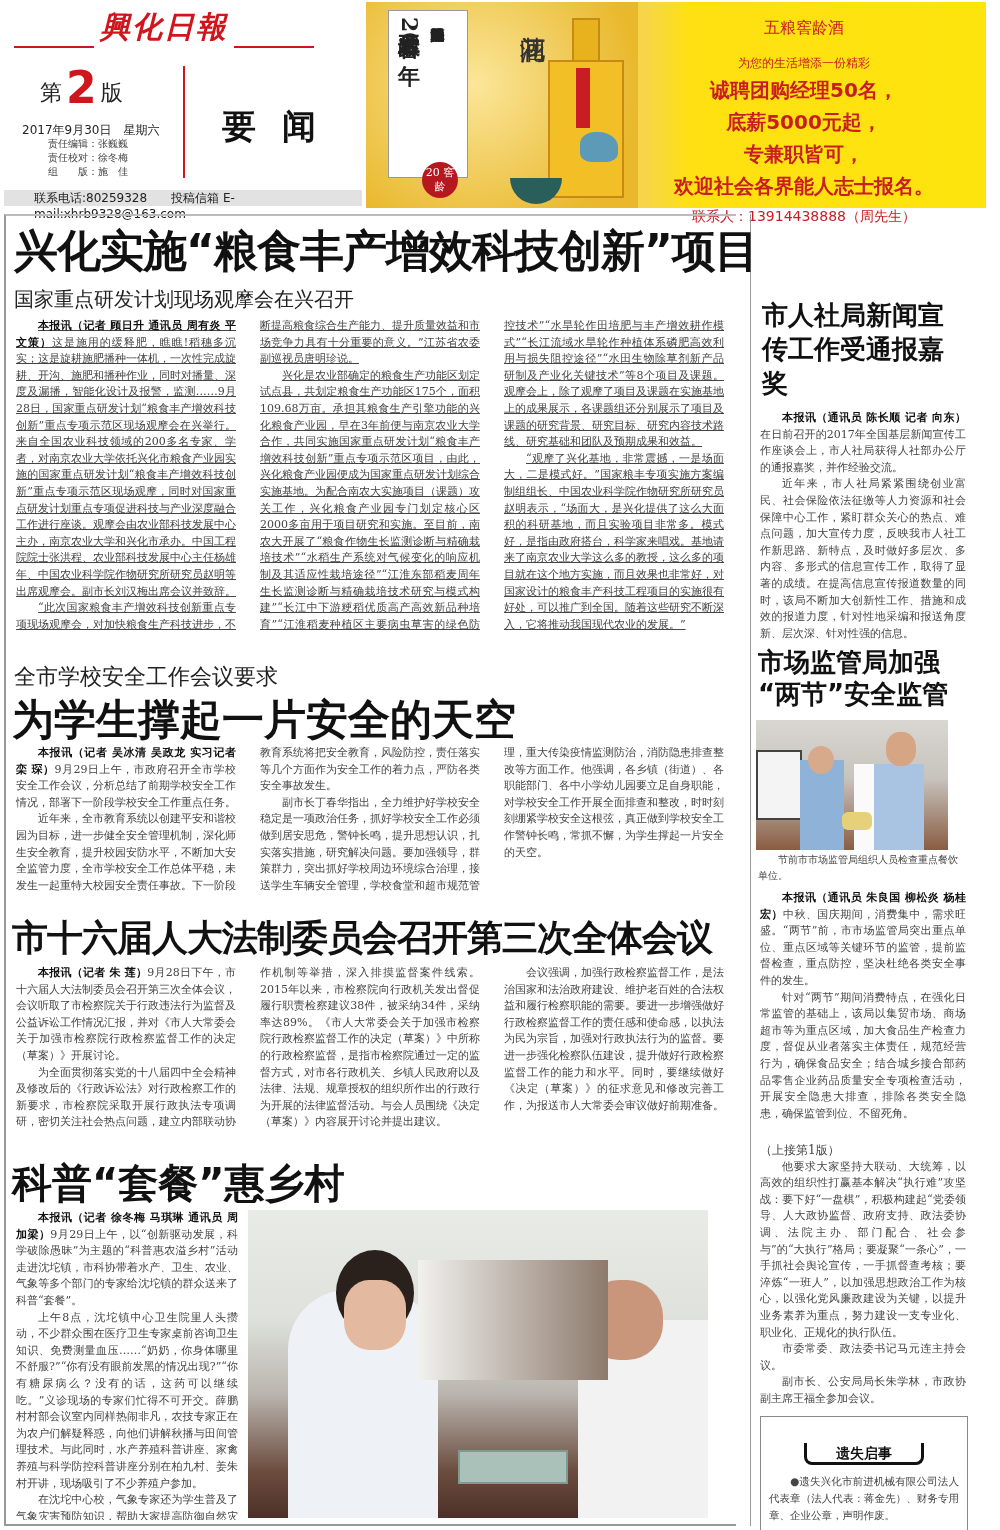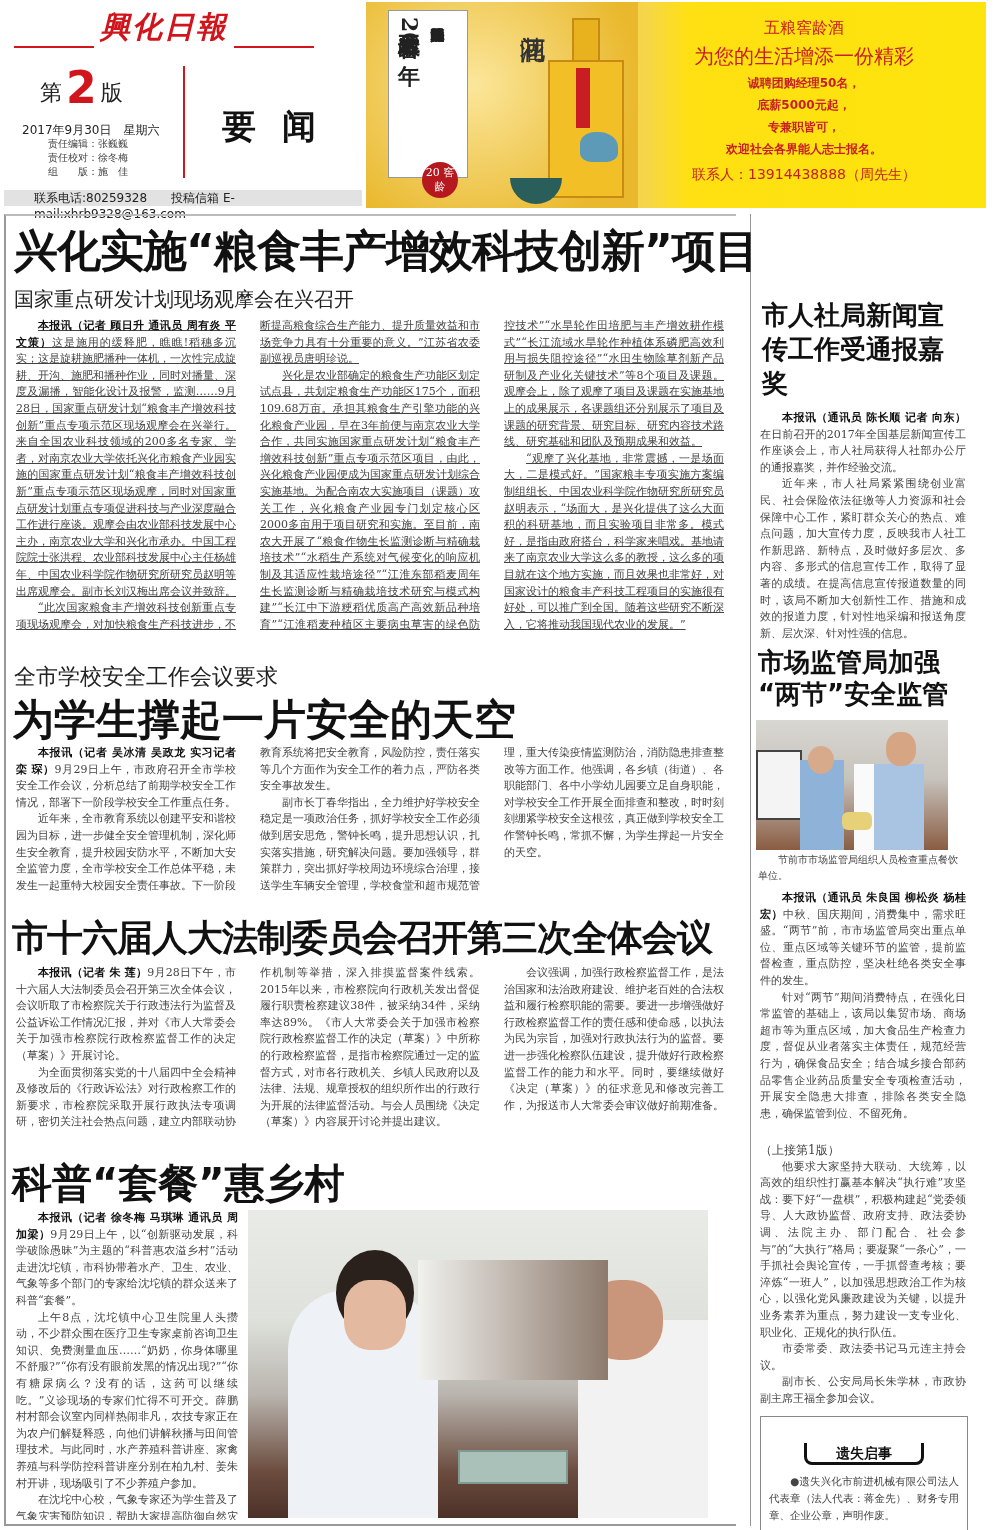--- a/index.html
+++ b/index.html
@@ -26,22 +26,22 @@
   .ad-vertical .v2 { font-size: 14px; }
   .ad-seal { position: absolute; left: 56px; top: 160px; width: 36px; height: 36px; border-radius: 50%; background: #b5191f; color: #fff; font-size: 11px; text-align: center; line-height: 14px; padding-top: 4px; }
   .ad-flower { position: absolute; left: 150px; top: 14px; writing-mode: vertical-rl; font-size: 26px; color: #333; }
   .ad-bottle { position: absolute; left: 182px; top: 58px; width: 76px; height: 138px; background: #f2c026; border: 2px solid #c88a12; }
   .ad-bottle .neck { position: absolute; left: 22px; top: -44px; width: 28px; height: 44px; background: #e8b21f; border: 2px solid #c88a12; }
   .ad-bottle .band { position: absolute; left: 26px; top: 6px; width: 14px; height: 60px; background: #c81d23; }
   .ad-bottle .horse { position: absolute; left: 30px; top: 70px; width: 38px; height: 30px; background: #5c9ab8; border-radius: 40% 50% 30% 30%; }
   .ad-bowl { position: absolute; left: 144px; top: 176px; width: 52px; height: 26px; background: #2a5e5a; border-radius: 0 0 26px 26px; }
   .ad-right { position: absolute; left: 276px; top: 6px; width: 324px; text-align: center; color: #c81d23; font-family: "DejaVu Sans", sans-serif; }
   .ad-right .l1 { font-size: 16px; font-family: "DejaVu Serif", serif; margin-top: 10px; }
-  .ad-right .l2 { font-size: 20px; font-family: "DejaVu Serif", serif; margin-top: 4px; }
-  .ad-right .b { font-size: 12px; font-weight: bold; margin-top: 5px; }
+  .ad-right .l2 { font-size: 12px; font-family: "DejaVu Serif", serif; margin-top: 16px; }
+  .ad-right .b { font-size: 20px; font-weight: bold; margin-top: 5px; }
   .ad-right .contact { font-size: 14px; margin-top: 8px; }
   
   .frame-left { left: 4px; top: 214px; width: 732px; height: 1312px; border-left: 2px solid #999; border-bottom: 2px solid #999; border-top: 2px solid #bbb; }
   .col-divider { width: 1px; background: #999; }
   
   .h-main { font-family: "DejaVu Sans", sans-serif; font-weight: bold; color: #111; white-space: nowrap; }
   .h-sub { font-family: "DejaVu Sans", sans-serif; color: #222; white-space: nowrap; }
   .body-text { font-size: 11px; line-height: 16.6px; color: #444; text-align: justify; }
   .body-text p { text-indent: 2em; }
   .body-text .lead { color: #111; font-weight: bold; font-family: "DejaVu Sans", sans-serif; }

